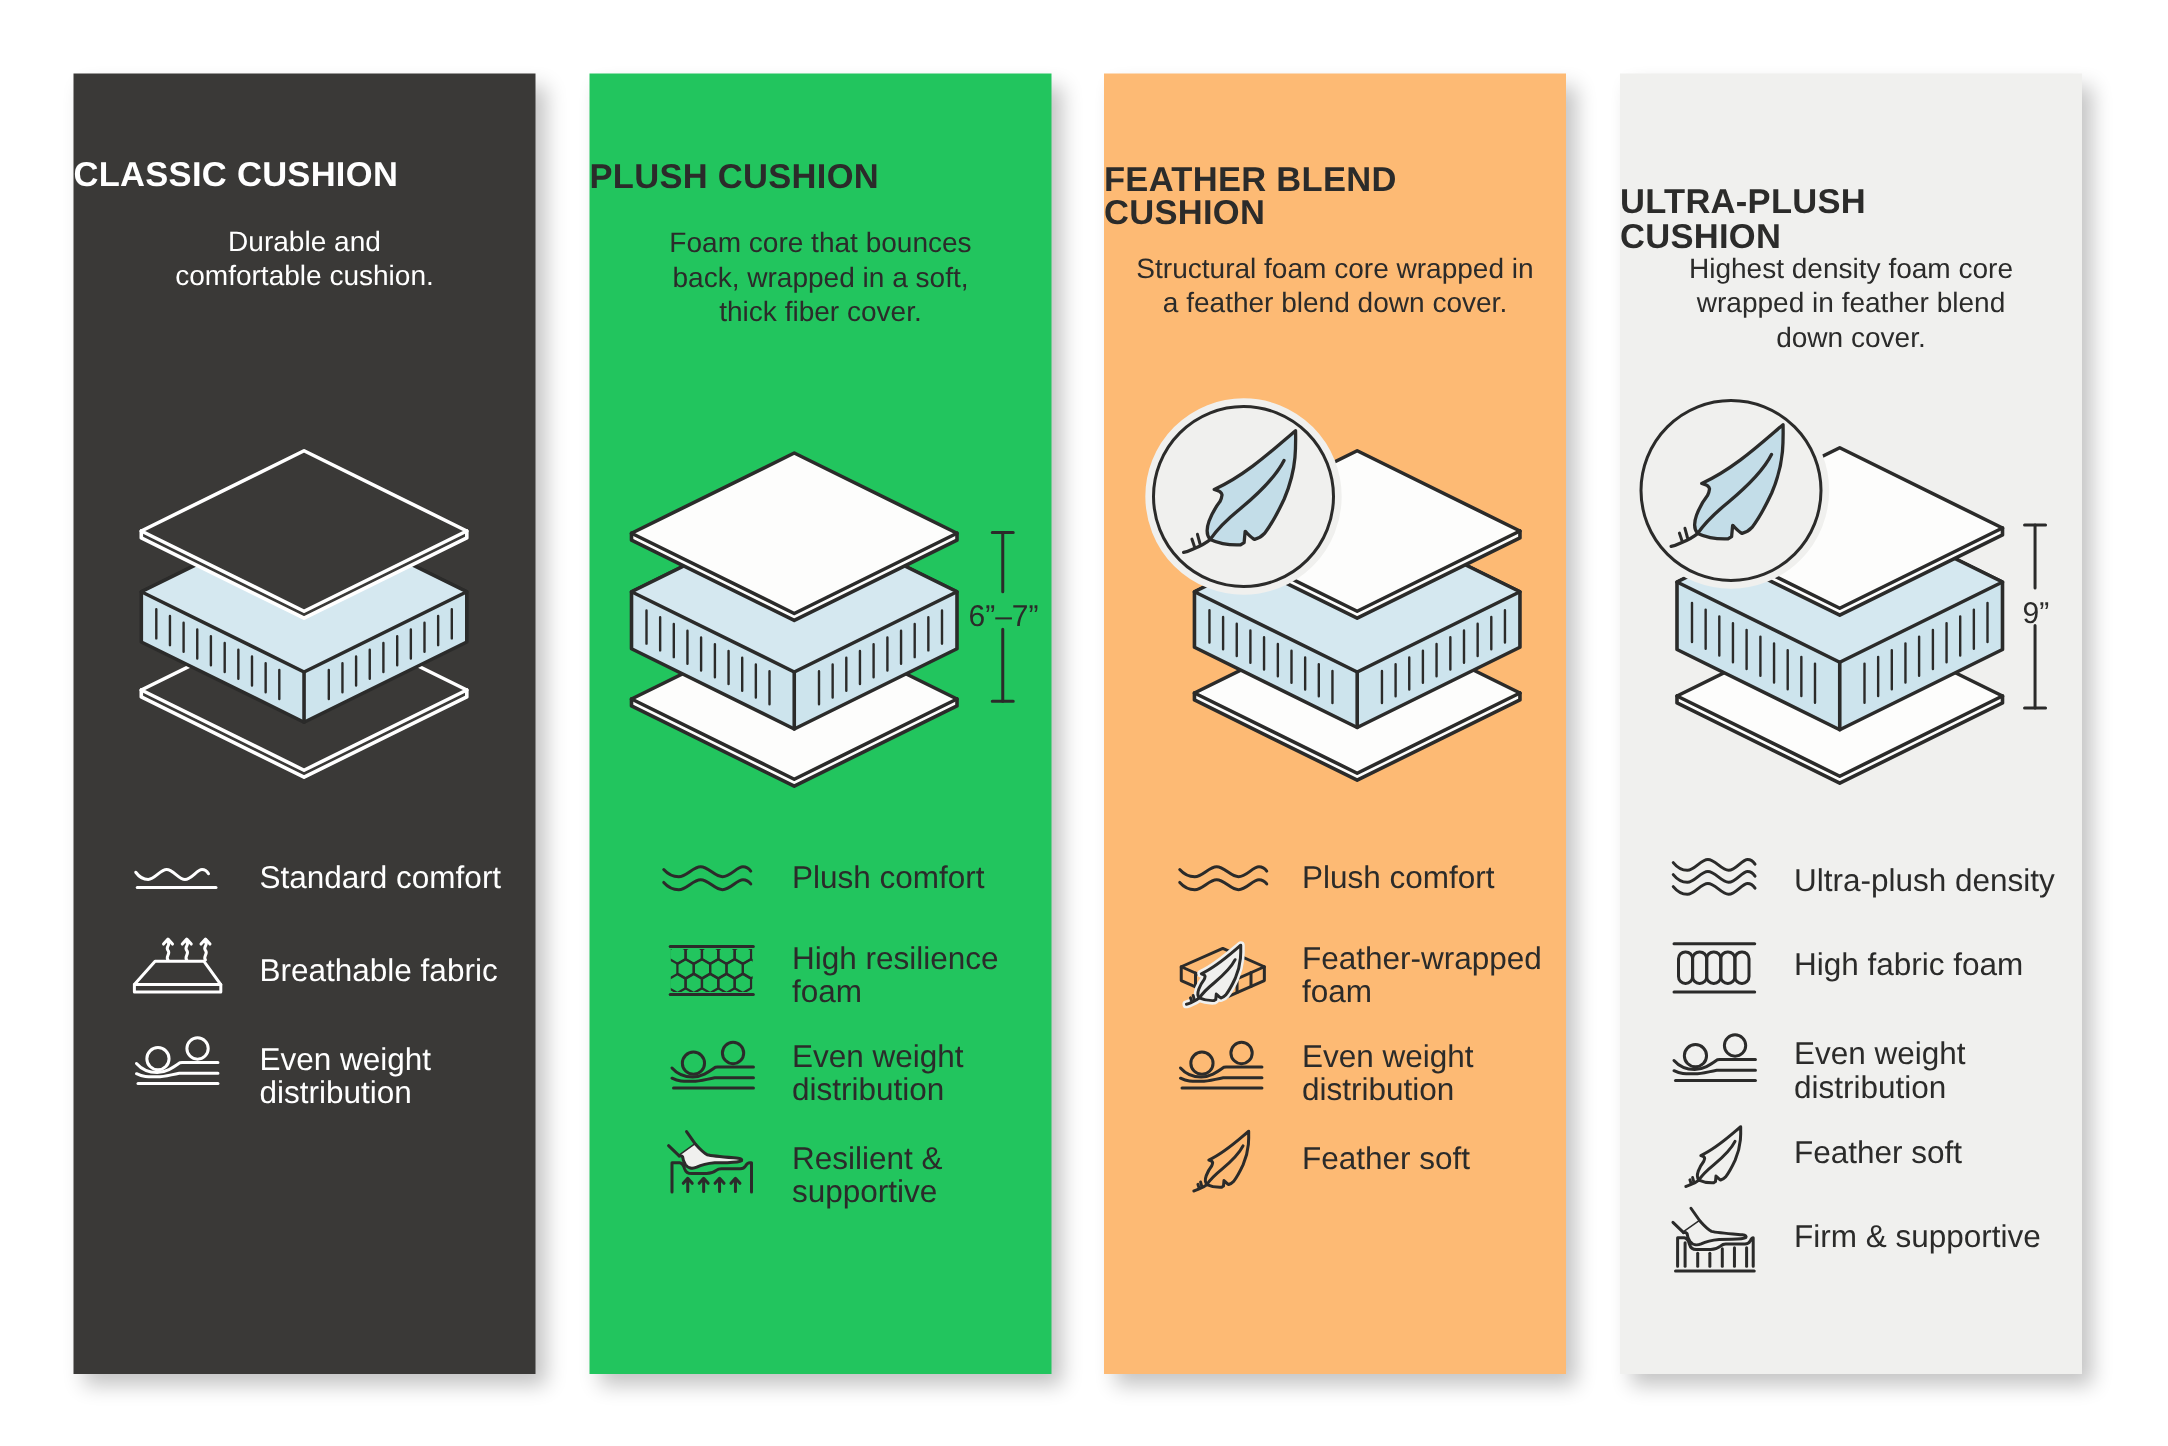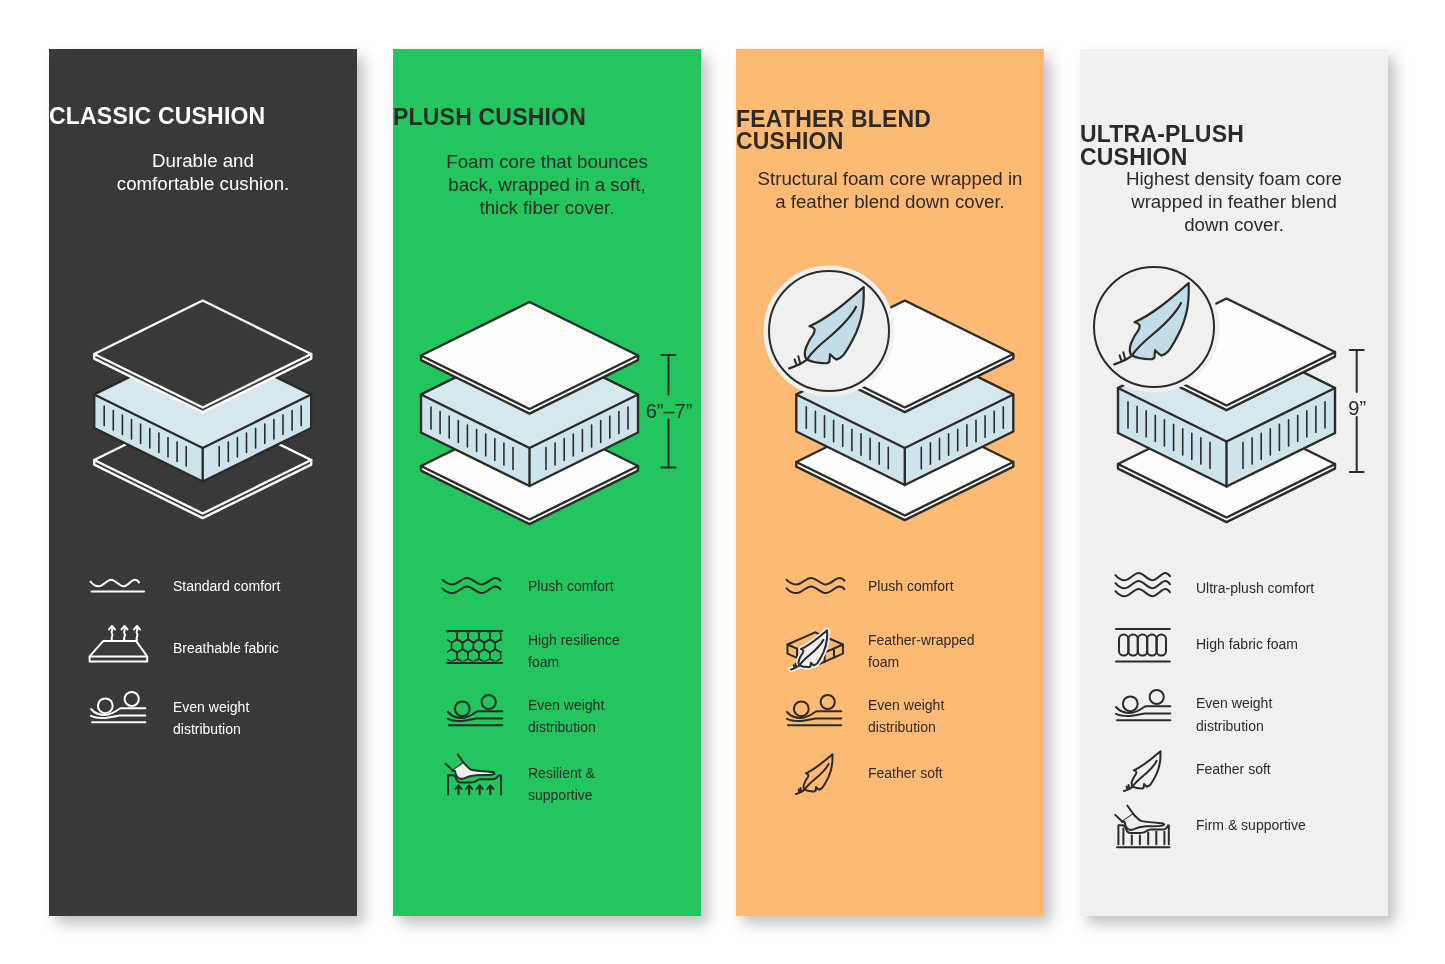--- a/index.html
+++ b/index.html
@@ -1,18 +1,18 @@
 <!DOCTYPE html>
 <html><head><meta charset="utf-8"><style>
 html,body{margin:0;padding:0;background:#fff;width:1445px;height:964px;overflow:hidden;}
 body{font-family:"Liberation Sans",sans-serif;position:relative;}
 .panel{position:absolute;top:49px;width:308px;height:867px;box-shadow:7px 8px 13px rgba(0,0,0,0.24);}
 .title{position:absolute;width:100%;text-align:left;font-weight:bold;font-size:23px;line-height:22.7px;letter-spacing:0.2px;color:#2b2b2a;}
 .desc{position:absolute;width:100%;text-align:center;font-size:18.7px;line-height:23px;color:#2b2b2a;}
-.lbl{position:absolute;font-size:14px;line-height:22.6px;white-space:nowrap;}
+.lbl{position:absolute;font-size:21px;line-height:22.6px;white-space:nowrap;}
 svg{position:absolute;display:block;overflow:visible;}
 .s{stroke:currentColor;stroke-width:2;fill:none;}
 text{font-weight:normal;}
 </style></head><body>
 <div class="panel" style="left:49px;background:#3a3937">
     <div class="title" style="top:56.3px;color:#fff">CLASSIC CUSHION</div>
     <div class="desc" style="top:100.4px;color:#ffffff">Durable and<br>comfortable cushion.</div>
     <svg style="left:0px;top:215px;color:#2b2b2a" width="308" height="272" viewBox="0 0 308 272" fill="none" stroke-linecap="round" stroke-linejoin="round">
       <path d="M45.19999999999999,196 L153.7,142.5 L262.2,196 L262.2,200.6 L153.7,254.1 L45.19999999999999,200.6 Z" fill="#3a3937" stroke="#ffffff" stroke-width="2.4" stroke-linejoin="round"></path>
       <path d="M45.19999999999999,196 L153.7,249.5 L262.2,196" fill="none" stroke="#ffffff" stroke-width="2.4" stroke-linejoin="round"></path>
@@ -228,17 +228,17 @@
       <line x1="30.9" y1="32.5" x2="30.9" y2="41.2" class="s"></line>
       <line x1="39.2" y1="29.5" x2="39.2" y2="41.2" class="s"></line>
       <line x1="47.3" y1="28.8" x2="47.3" y2="41.2" class="s"></line>
       <line x1="55.4" y1="28.8" x2="55.4" y2="41.2" class="s"></line>
       <line x1="8" y1="44.3" x2="60.5" y2="44.3" class="s"></line>
       <g transform="translate(4.6,1.2)">
         <path d="M13.7,1.3 L19.7,9.8 M1.7,10.7 L8.8,17.5 M8.8,17.5 L19.7,9.8" class="s"></path>
         <path d="M19.7,9.8 C23,13.5 25.5,15.8 27.4,16.7 C31,17.6 40,18.3 48,19.0 C50.3,19.3 50.8,20 50.3,20.8 C49,21.7 45,21.9 41,22.0 C37,22.1 34,22.1 32.5,22.1 C28,22.5 24,23.3 20.5,25.0 C17.5,26.3 14.5,25.6 13,23.4 C11.8,21.5 11.2,19.5 11.1,18.1 C10.5,17.5 9.6,17.3 8.8,17.5" fill="#f0f0ee" stroke="currentColor" stroke-width="2" stroke-linejoin="round"></path>
       </g>
     </svg>
-    <div class="lbl" style="left:116px;top:527.6px;color:#2b2b2a">Ultra-plush comfort</div>
+    <div class="lbl" style="left:116px;top:527.6px;color:#2b2b2a">Ultra-plush density</div>
     <div class="lbl" style="left:116px;top:583.9px;color:#2b2b2a">High fabric foam</div>
     <div class="lbl" style="left:116px;top:643.3px;color:#2b2b2a">Even weight<br>distribution</div>
     <div class="lbl" style="left:116px;top:708.6px;color:#2b2b2a">Feather soft</div>
     <div class="lbl" style="left:116px;top:764.8px;color:#2b2b2a">Firm &amp; supportive</div>
   </div>
 </body></html>

